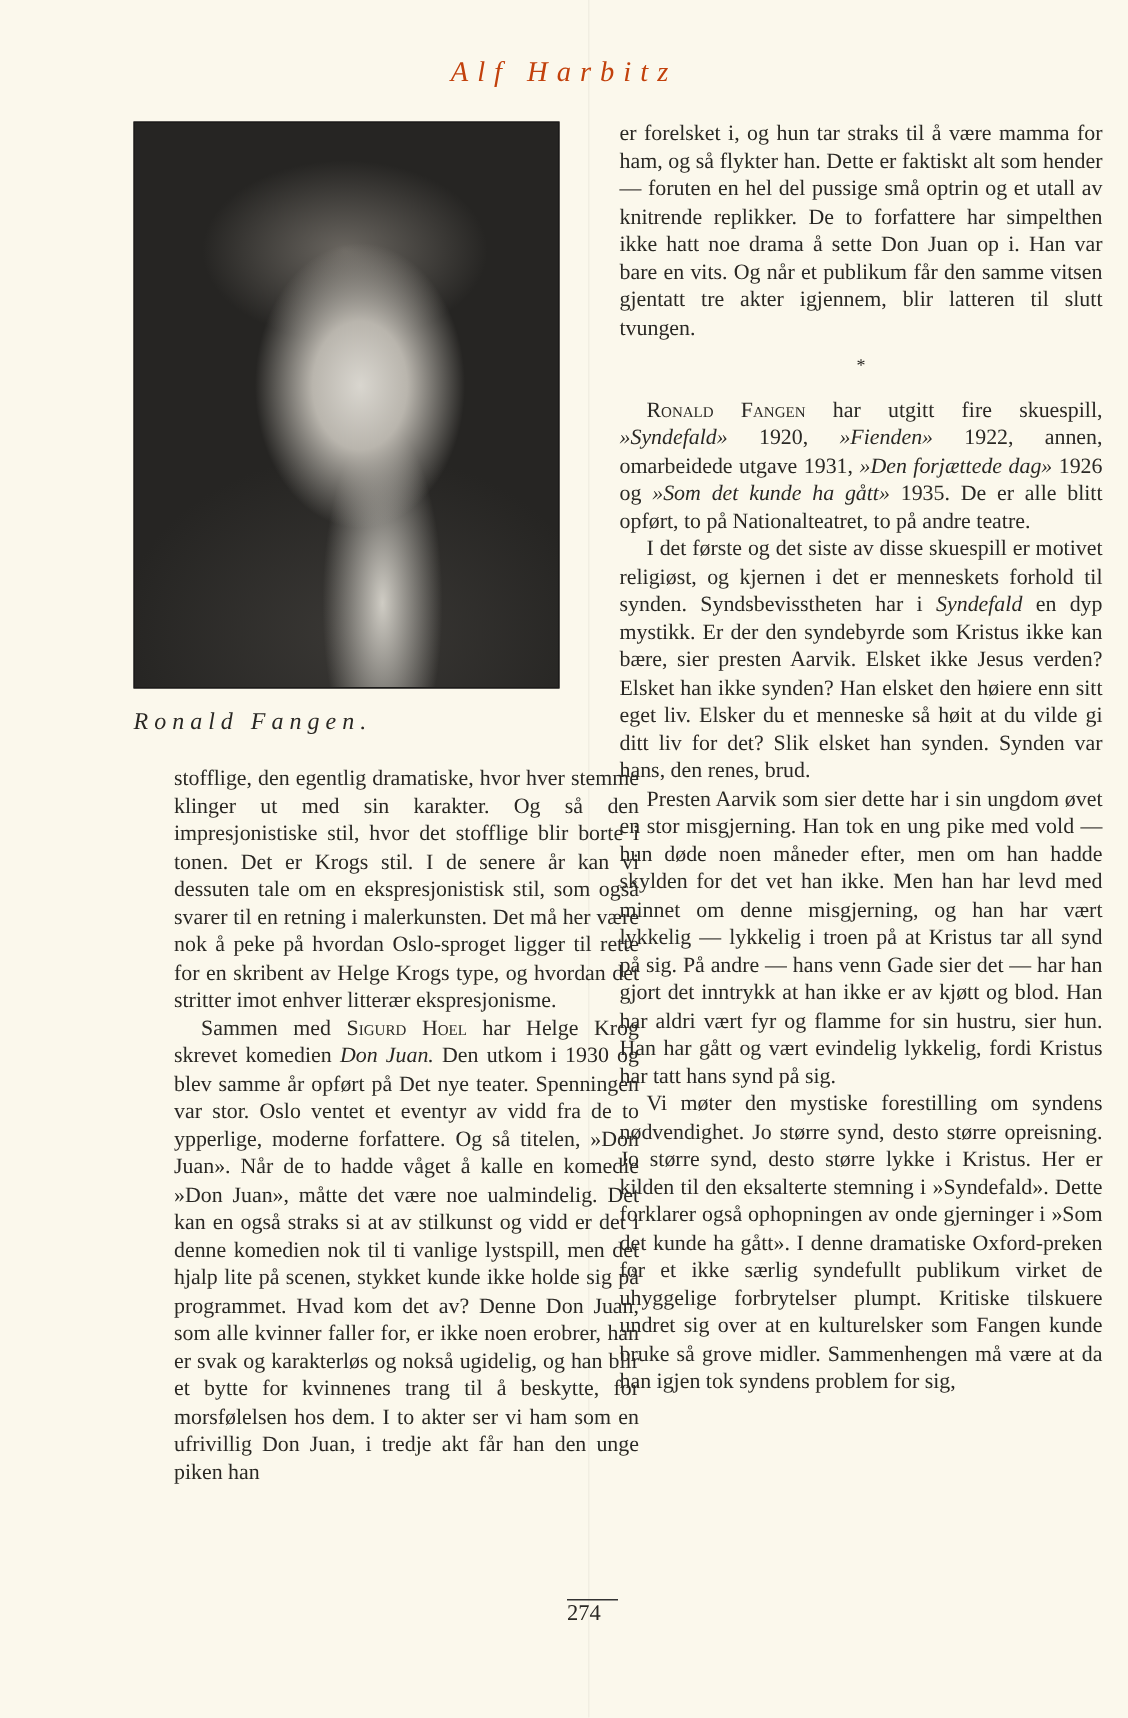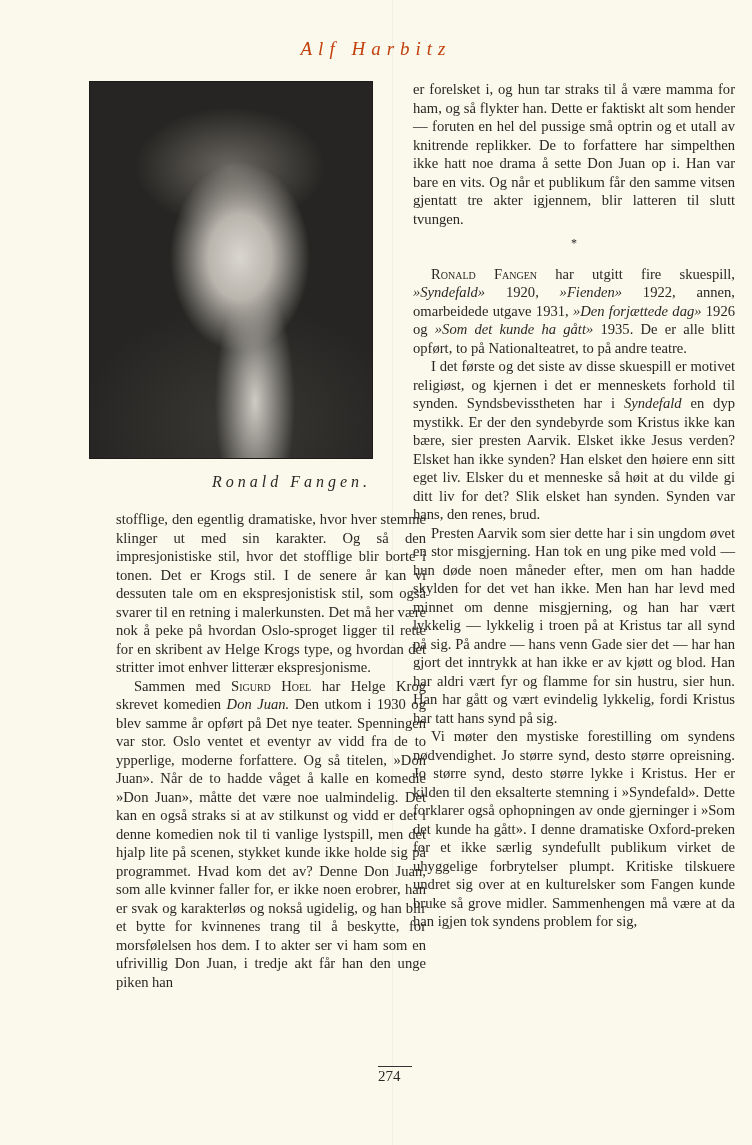--- a/index.html
+++ b/index.html
@@ -19,21 +19,21 @@
     position:absolute; left:89px; top:81px; width:282px; height:376px;
     background:
       radial-gradient(ellipse 70px 95px at 150px 175px, #d9d6cf 0%, #b9b5ad 45%, rgba(60,58,55,0) 100%),
       radial-gradient(ellipse 95px 60px at 140px 85px, #6a6660 0%, rgba(40,38,36,0) 100%),
       radial-gradient(ellipse 40px 120px at 165px 320px, #cfccc4 0%, rgba(80,78,74,0) 100%),
       radial-gradient(ellipse 160px 120px at 150px 340px, #3a3835 0%, #262523 100%);
     background-color:#232221;
     border:1px solid #1c1b1a;
   }
   .caption {
-    position:absolute; left:89px; top:473px; width:282px; text-align:right;
+    position:absolute; left:89px; top:473px; width:282px; text-align:left;
     font-family:"Liberation Serif",serif; font-style:italic;
     font-size:16px; letter-spacing:4px;
   }
   .col {
     position:absolute; font-family:"Liberation Serif",serif;
     font-size:14.6px; line-height:18.5px; text-align:justify;
   }
   .col-left { left:75px; top:510px; width:310px;margin-left:41px; }
   .col-right { left:413px; top:80px; width:322px; }
   .col p { margin:0; }

